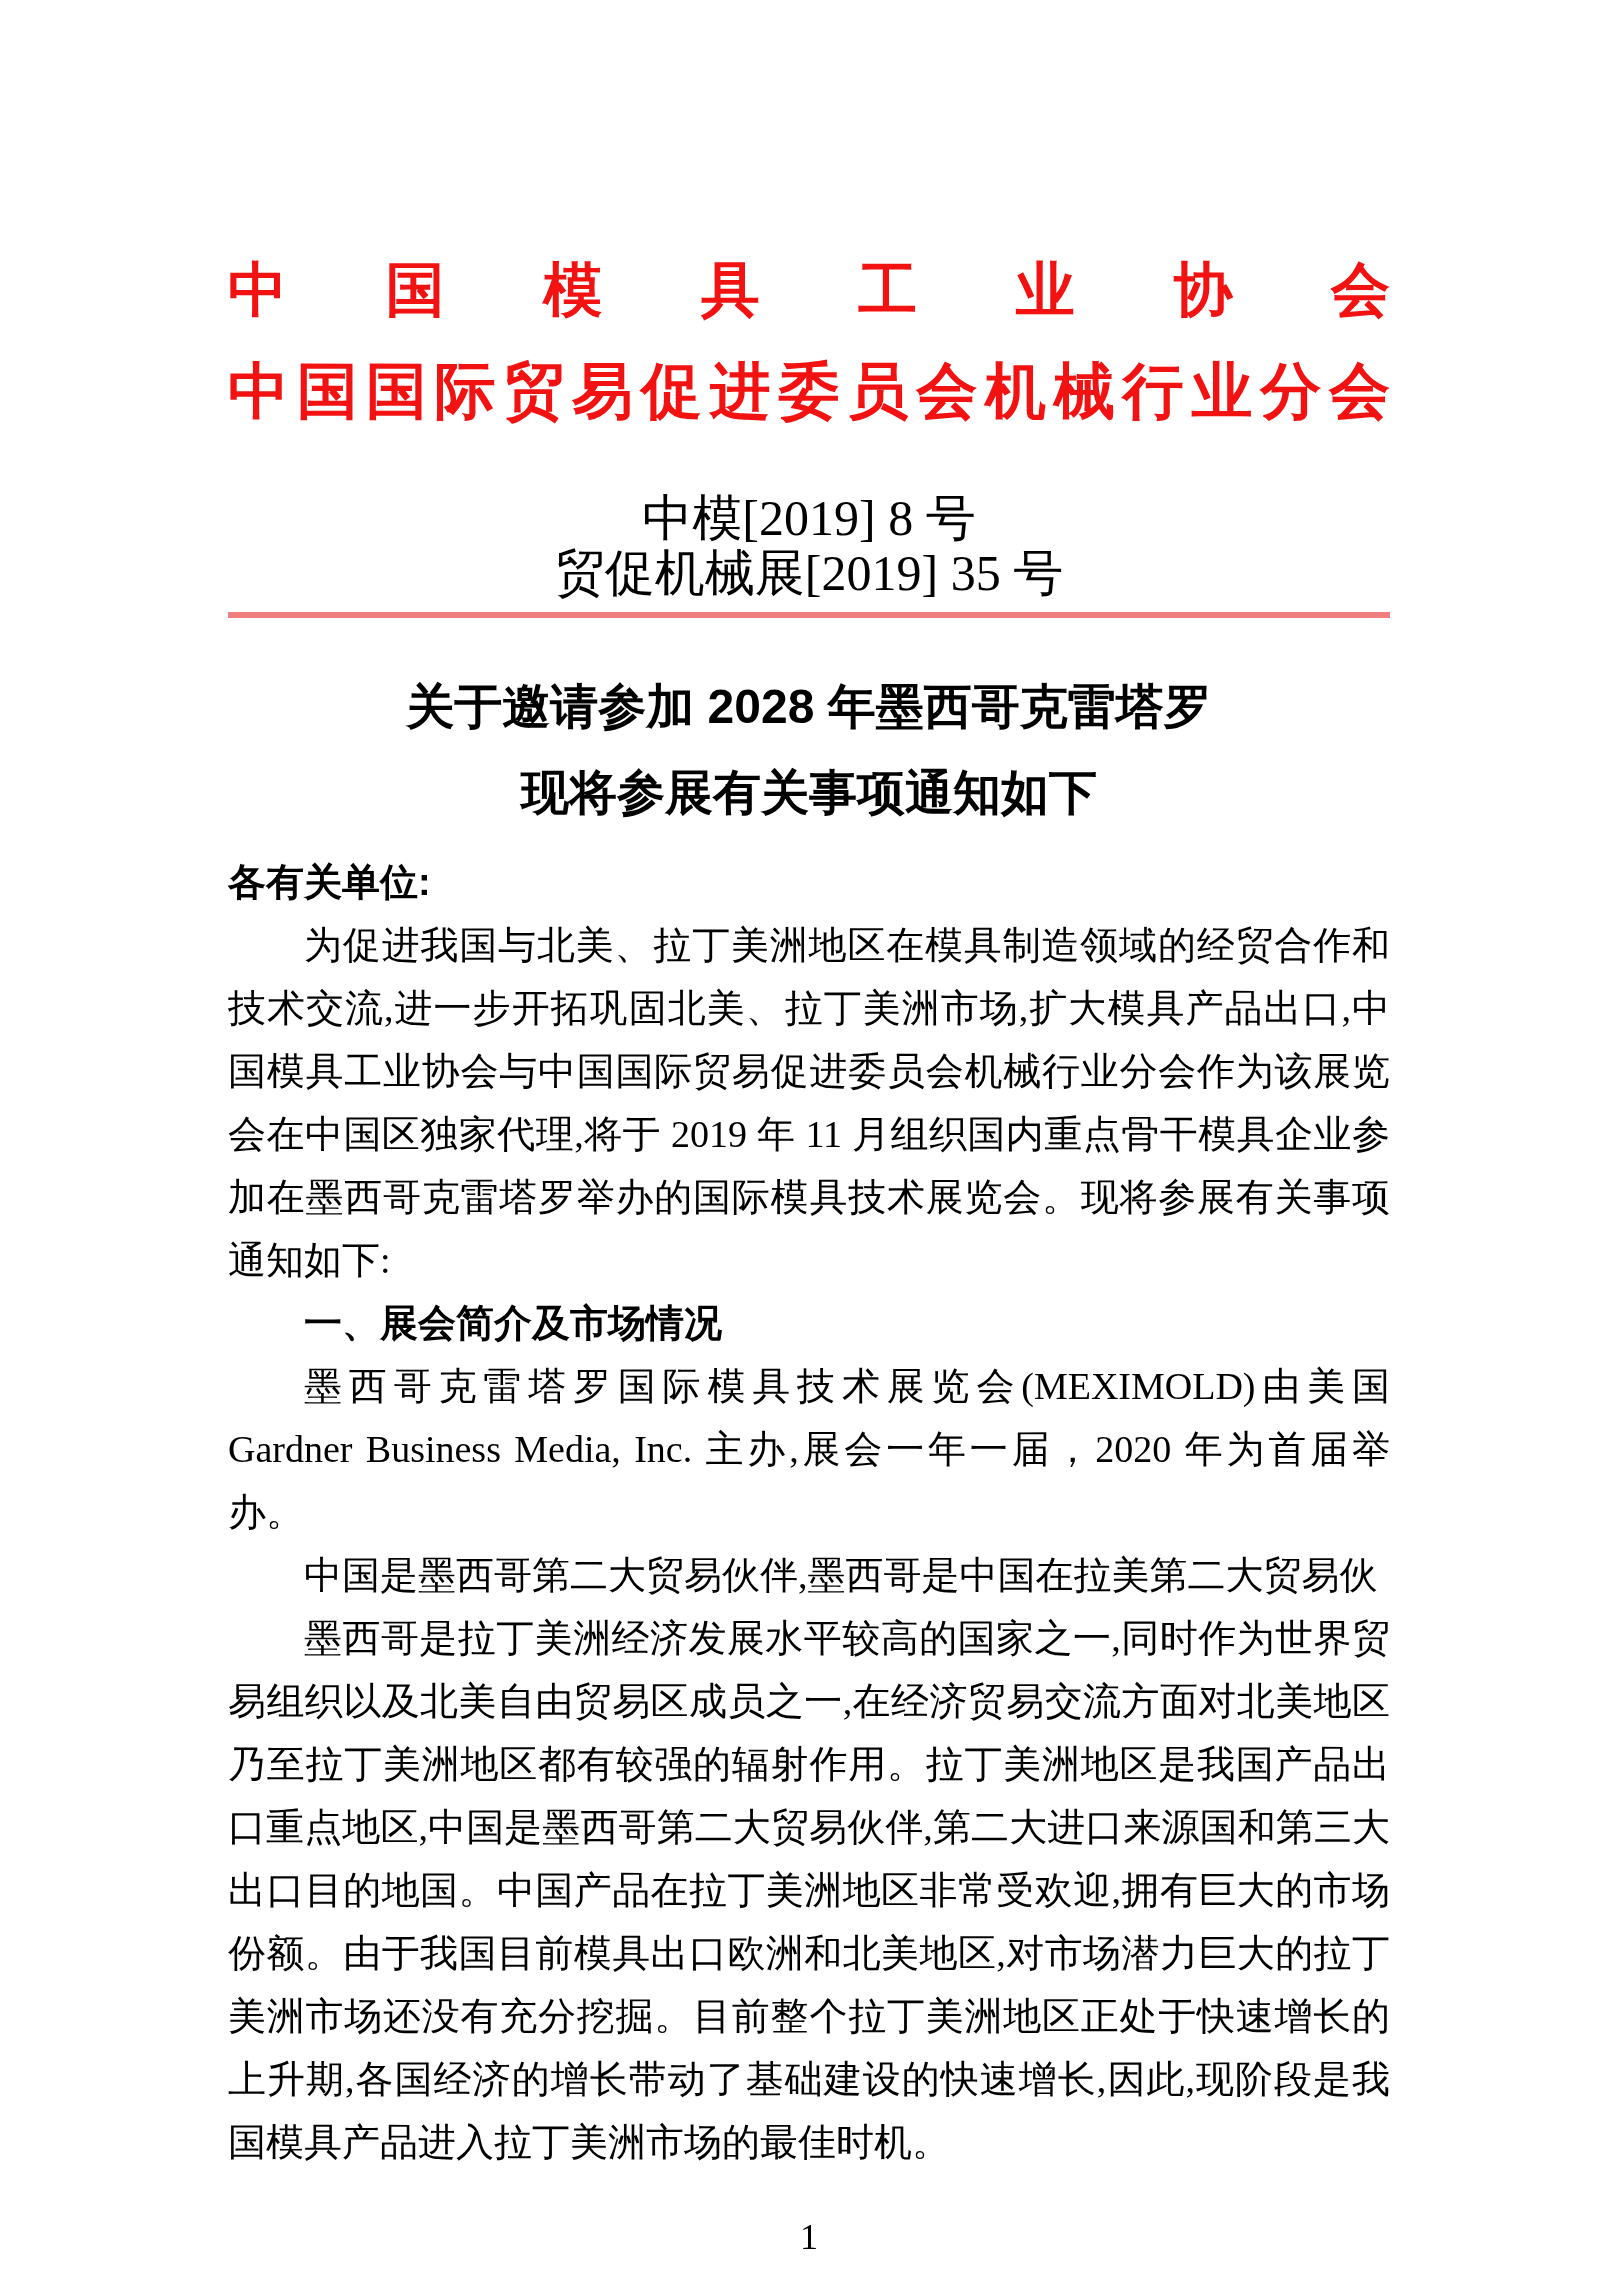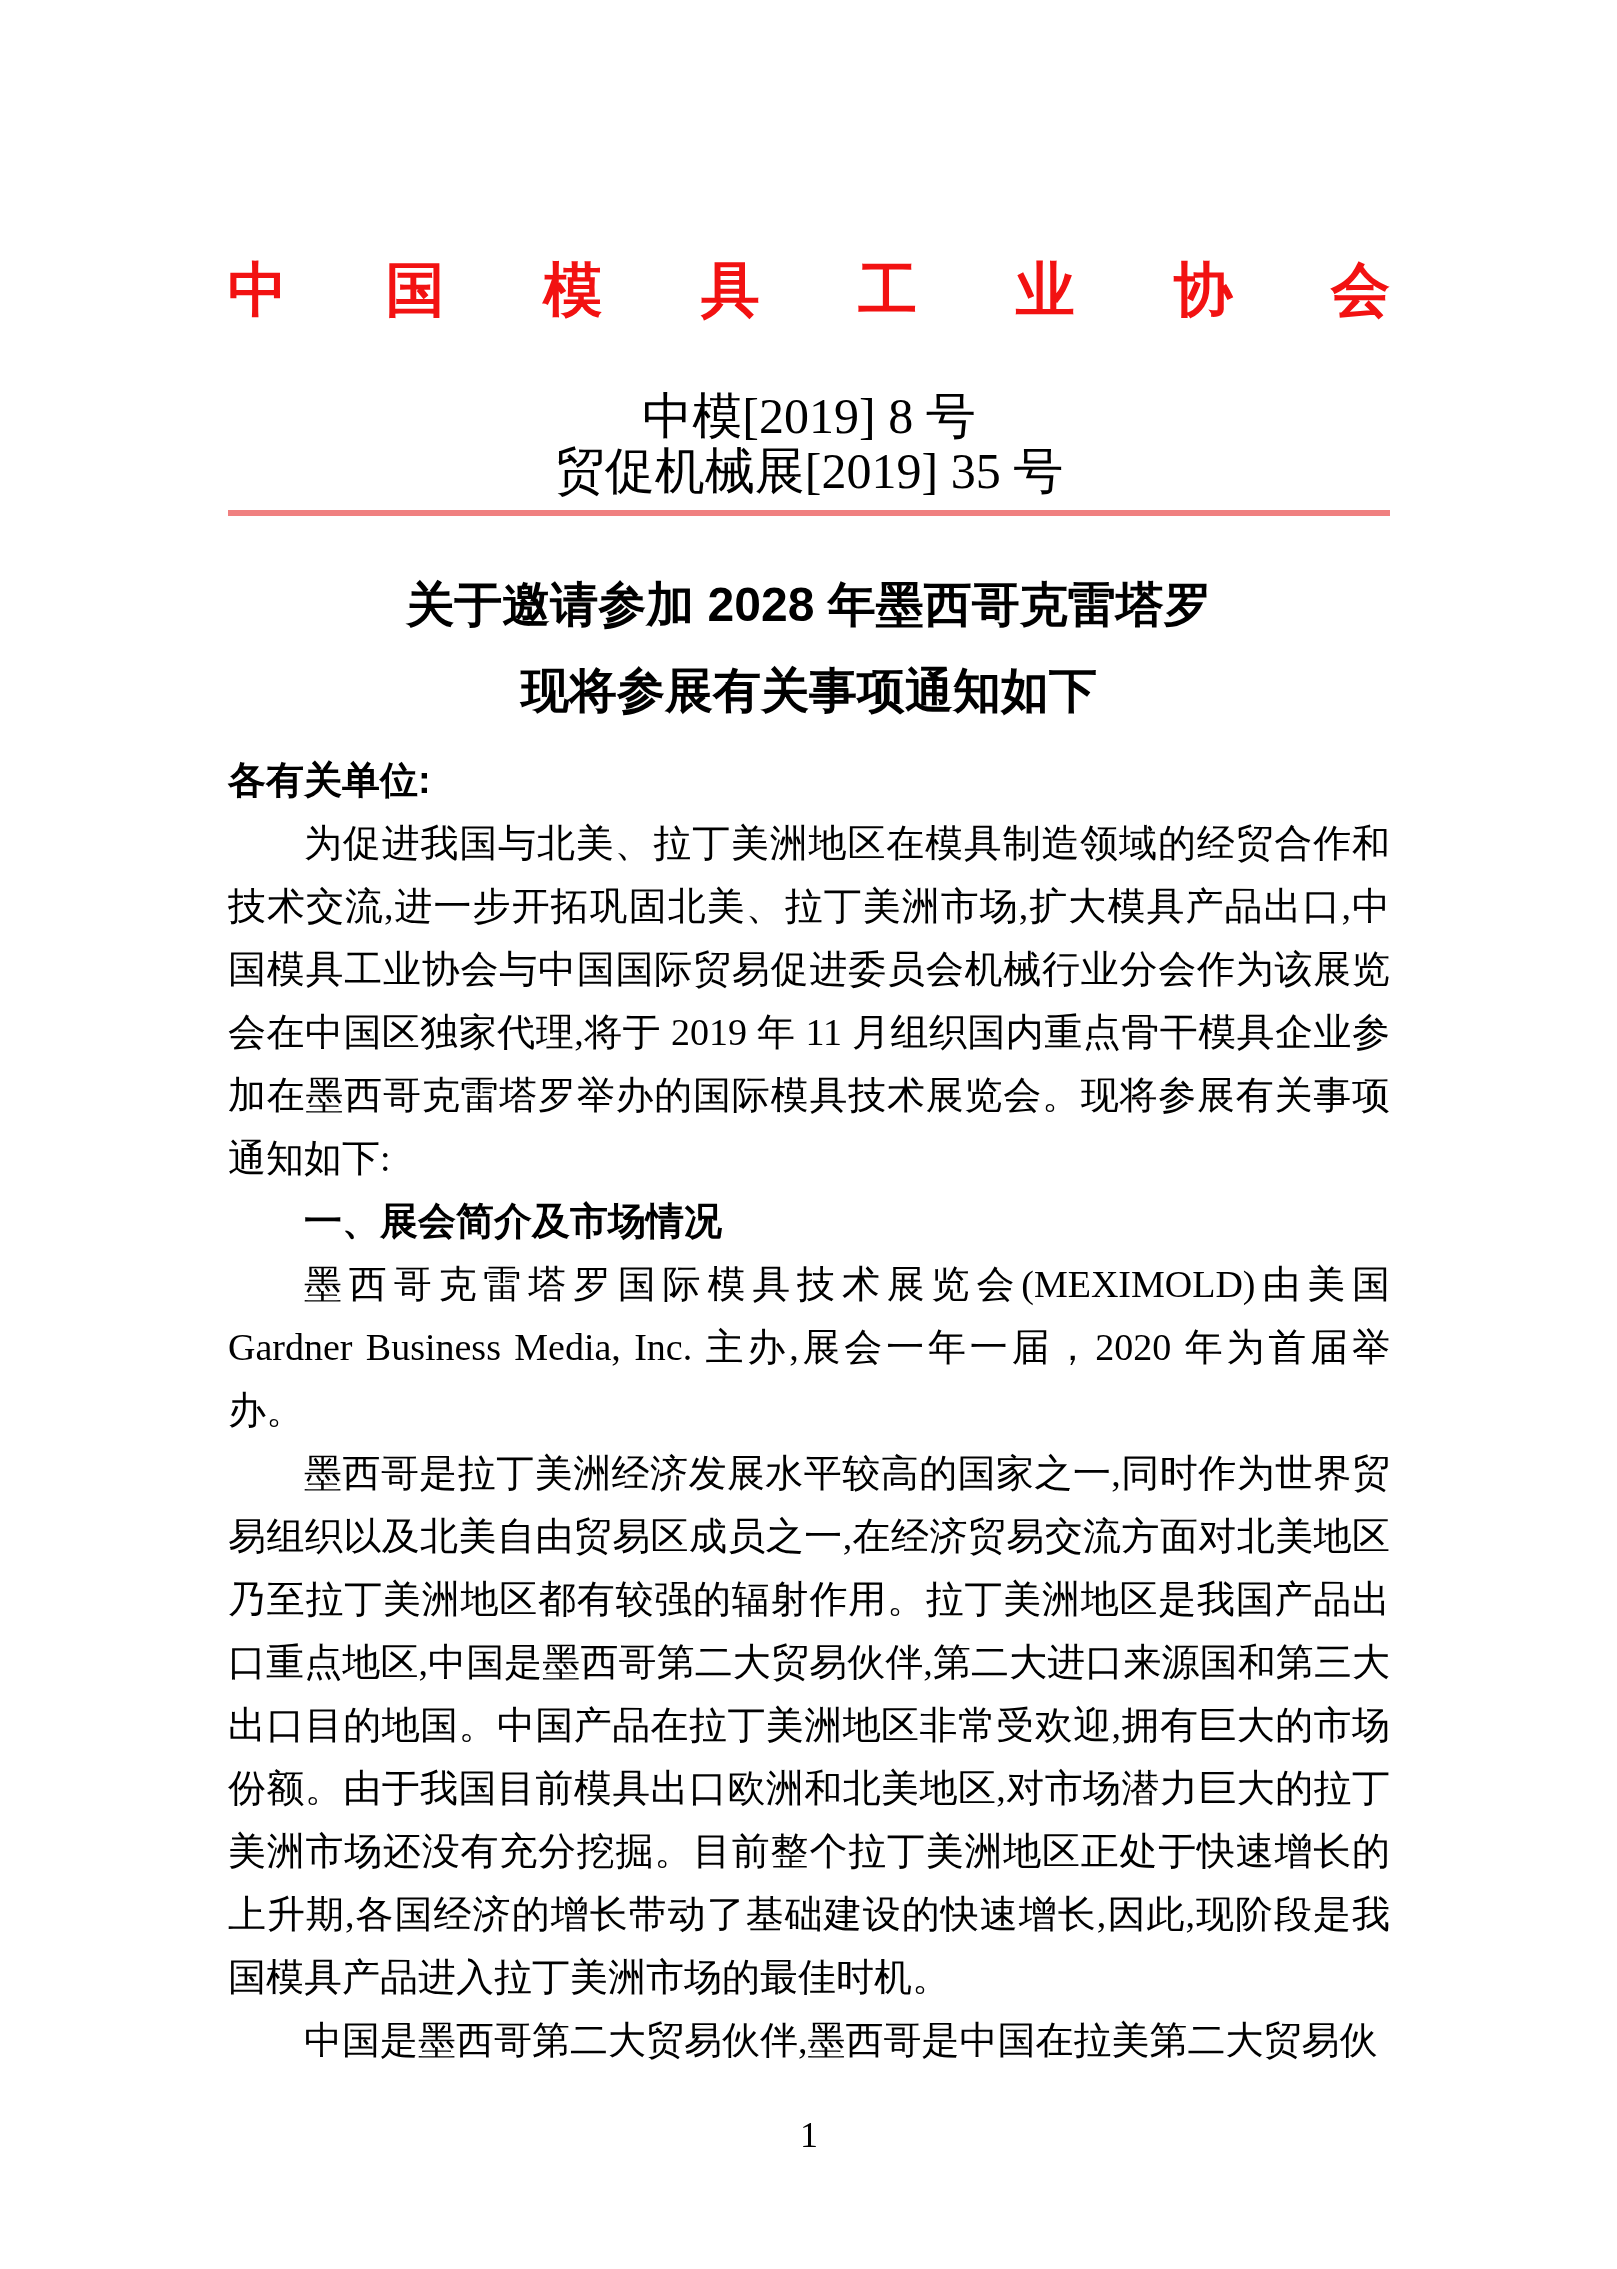--- a/index.html
+++ b/index.html
@@ -97,41 +97,42 @@
     font-family: "Liberation Serif", "DejaVu Serif", serif;
   }
 </style>
 </head>
 <body>
 
 <div class="page">
 
   <header>
     <div class="letterhead-line1">中国模具工业协会</div>
+    <div class="letterhead-line2">中国国际贸易促进委员会机械行业分会</div>
   </header>
 
   <div class="doc-numbers">
     <div>中模[2019] 8 号</div>
     <div>贸促机械展[2019] 35 号</div>
   </div>
 
   <div class="red-rule"></div>
 
   <h1 class="doc-title">
     <div>关于邀请参加 2028 年墨西哥克雷塔罗</div>
     <div>现将参展有关事项通知如下</div>
   </h1>
 
   <main class="doc-body">
     <p class="salutation">各有关单位:</p>
     <p class="para">为促进我国与北美、拉丁美洲地区在模具制造领域的经贸合作和技术交流,进一步开拓巩固北美、拉丁美洲市场,扩大模具产品出口,中国模具工业协会与中国国际贸易促进委员会机械行业分会作为该展览会在中国区独家代理,将于 2019 年 11 月组织国内重点骨干模具企业参加在墨西哥克雷塔罗举办的国际模具技术展览会。现将参展有关事项通知如下:</p>
     <p class="section-heading">一、展会简介及市场情况</p>
     <p class="para">墨西哥克雷塔罗国际模具技术展览会(MEXIMOLD)由美国 Gardner Business Media, Inc. 主办,展会一年一届，2020 年为首届举办。</p>
+    <p class="para">中国是墨西哥第二大贸易伙伴,墨西哥是中国在拉美第二大贸易伙</p>
     <p class="para">墨西哥是拉丁美洲经济发展水平较高的国家之一,同时作为世界贸易组织以及北美自由贸易区成员之一,在经济贸易交流方面对北美地区乃至拉丁美洲地区都有较强的辐射作用。拉丁美洲地区是我国产品出口重点地区,中国是墨西哥第二大贸易伙伴,第二大进口来源国和第三大出口目的地国。中国产品在拉丁美洲地区非常受欢迎,拥有巨大的市场份额。由于我国目前模具出口欧洲和北美地区,对市场潜力巨大的拉丁美洲市场还没有充分挖掘。目前整个拉丁美洲地区正处于快速增长的上升期,各国经济的增长带动了基础建设的快速增长,因此,现阶段是我国模具产品进入拉丁美洲市场的最佳时机。</p>
-    <p class="para">中国是墨西哥第二大贸易伙伴,墨西哥是中国在拉美第二大贸易伙</p>
   </main>
 
   <footer class="page-footer">
     <span>1</span>
   </footer>
 
 </div>
 
 
 </body></html>

